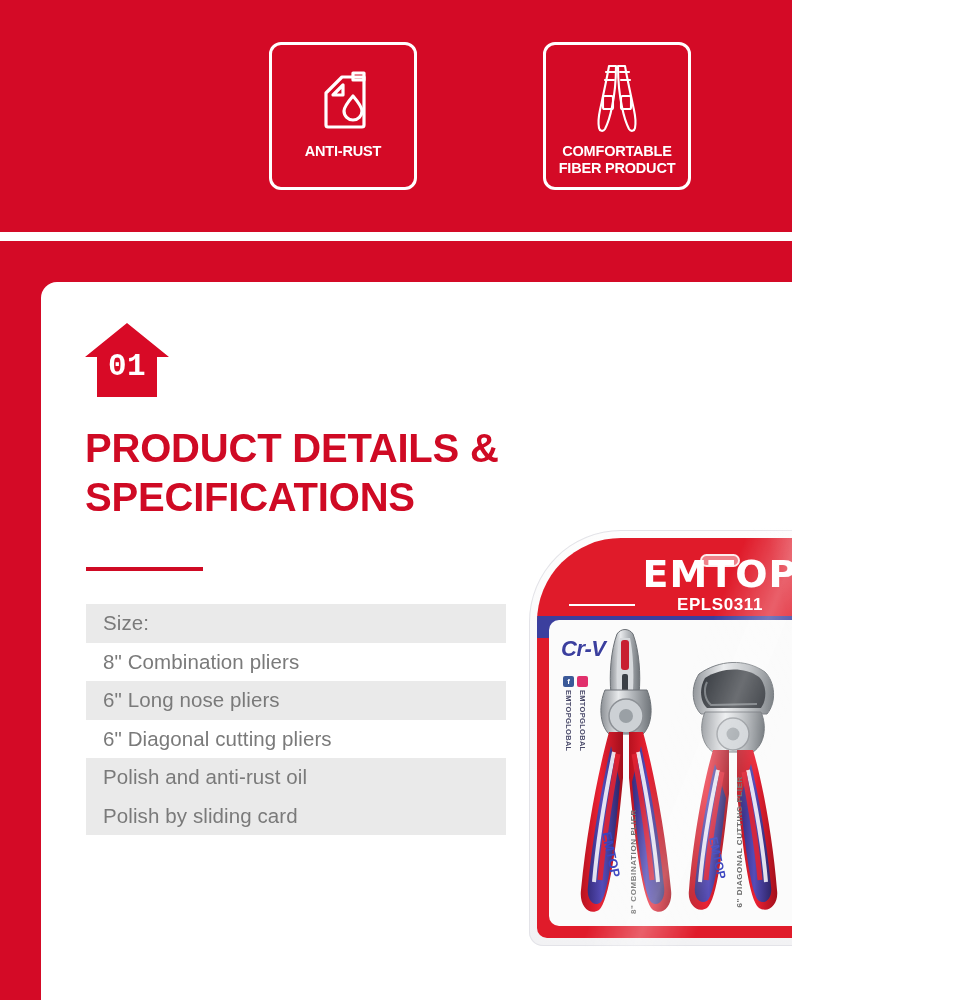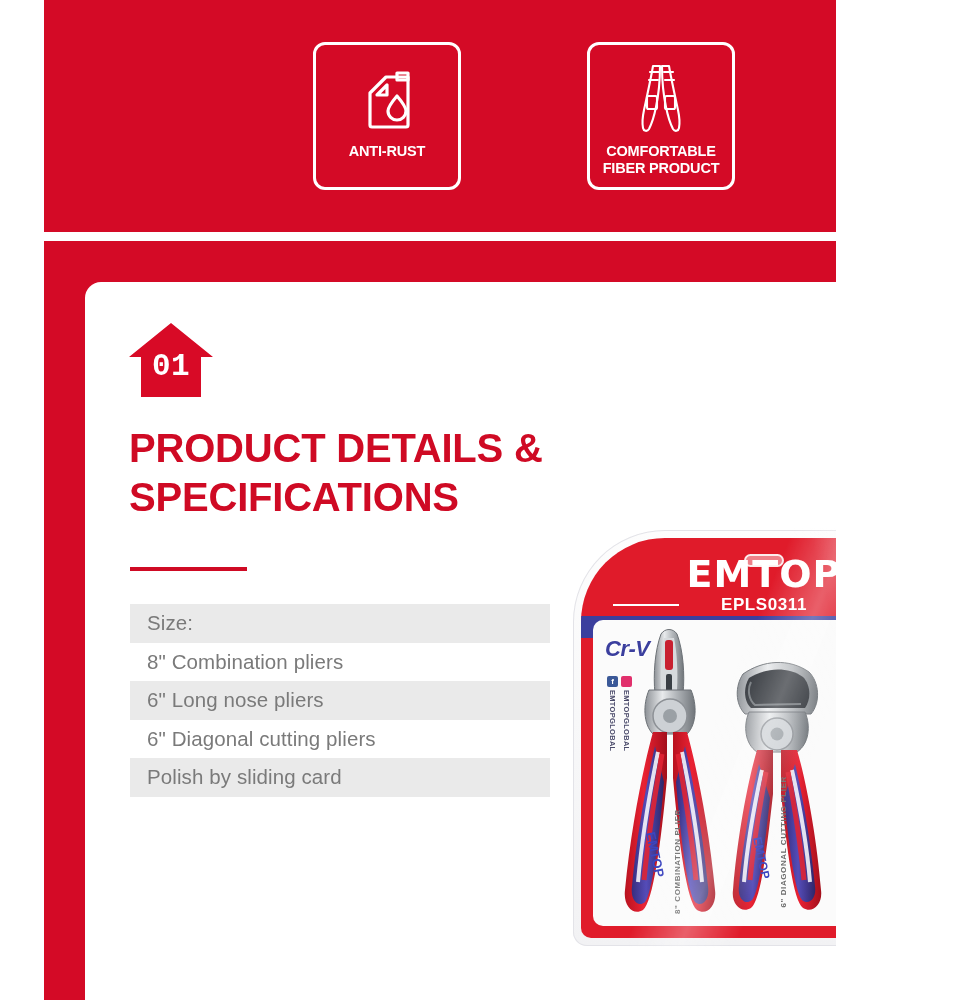--- a/index.html
+++ b/index.html
@@ -11,21 +11,20 @@
     font-family: "Liberation Sans", sans-serif;
     background: #ffffff;
   }
 
   .page {
     position: relative;
     width: 792px;
     height: 1000px;
     background: #000000;
     overflow: hidden;
-    margin-left: 44px;
   }
 
   
   .feature-band {
     position: absolute;
     top: 0; left: 0;
     width: 960px;
     height: 232px;
     background: #d40a26;
     display: flex;
@@ -430,20 +429,21 @@
     </div>
 
     <h1 class="section-heading">PRODUCT DETAILS &amp; SPECIFICATIONS</h1>
     <div class="heading-rule"></div>
 
     <div class="spec-list">
       <div class="spec-row alt">Size:</div>
       <div class="spec-row plain">8" Combination pliers</div>
       <div class="spec-row alt">6" Long nose pliers</div>
       <div class="spec-row plain">6" Diagonal cutting pliers</div>
+      <div class="spec-row alt">Polish and anti-rust oil</div>
       <div class="spec-row alt">Polish by sliding card</div>
     </div>
 
     <div class="product-wrap">
       <div class="blister">
         <div class="blister-rim"></div>
 
         <div class="blister-card">
 
           <div class="card-header">

